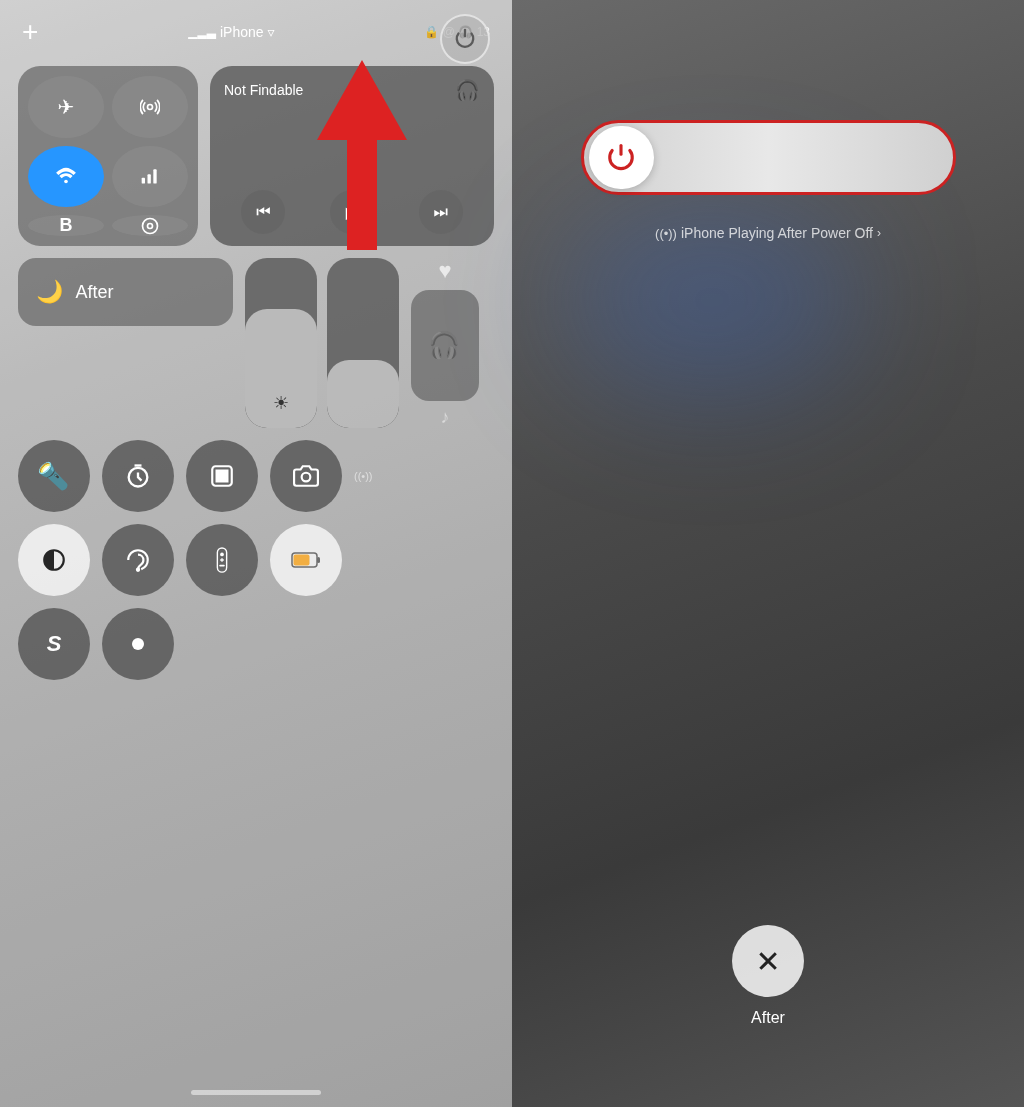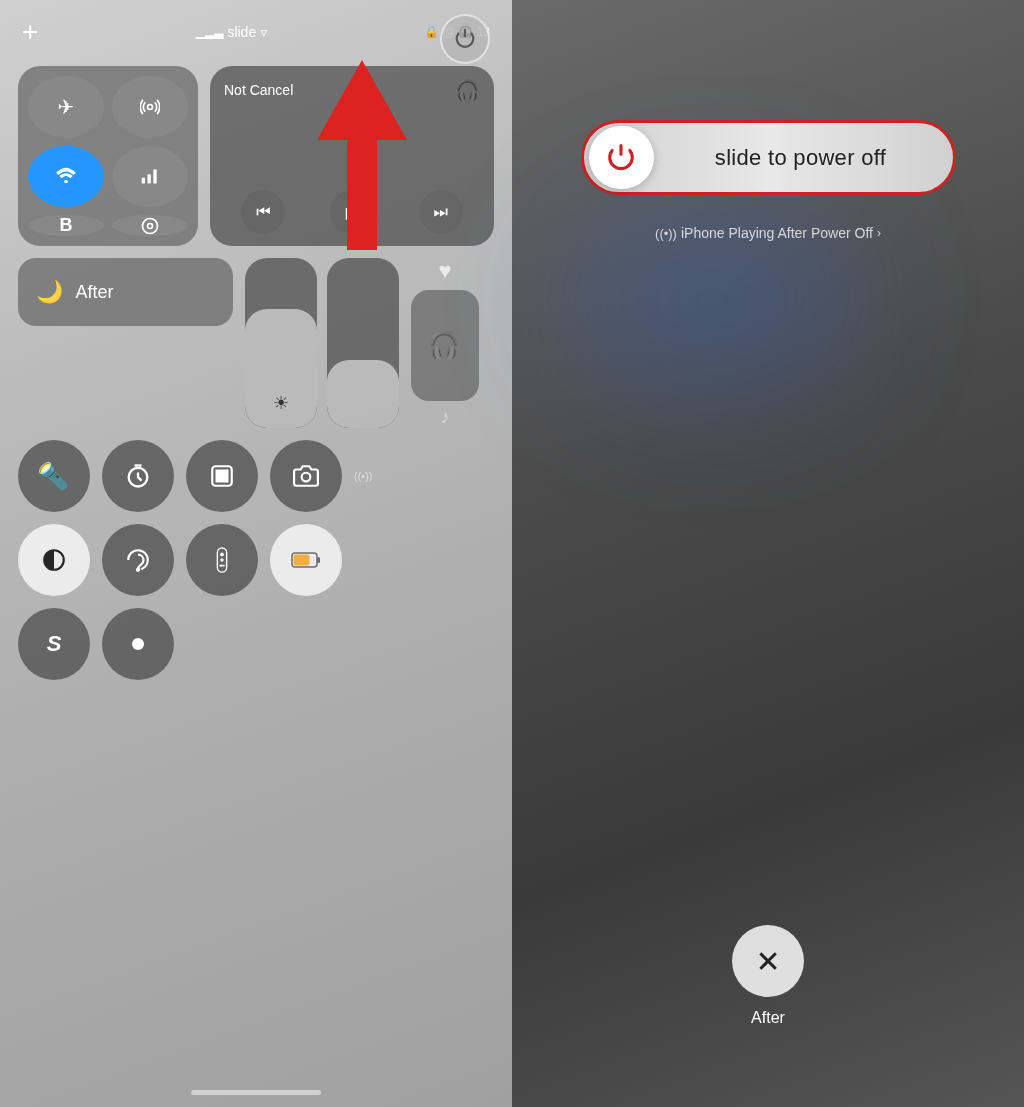--- a/index.html
+++ b/index.html
@@ -370,21 +370,21 @@
 
 <div class="left-panel">
 
   <div class="status-bar">
     <div class="status-left">
       <span class="add-btn">+</span>
     </div>
     <div class="signal-wifi">
 
       <span style="color:white;font-size:12px;">▁▂▃</span>
-      <span style="color:white;font-size:14px;font-weight:500;">slide</span>
+      <span style="color:white;font-size:14px;font-weight:500;">iPhone</span>
       <span style="color:white;font-size:14px;">▿</span>
     </div>
     <div class="status-right">
       <span style="font-size:12px;opacity:0.85;">🔒 @ 🎧 13</span>
     </div>
   </div>
 
   <div class="power-btn-circle">
     <svg viewBox="0 0 24 24" fill="none" stroke="rgba(80,80,80,0.9)" stroke-width="2.5" stroke-linecap="round">
       <path d="M12 2v7"></path>
@@ -436,21 +436,21 @@
         <div class="conn-btn focus2" style="font-size:14px;">
           <svg width="20" height="20" viewBox="0 0 24 24" fill="none" stroke="white" stroke-width="2">
               <circle cx="12" cy="12" r="9"></circle>
               <circle cx="12" cy="12" r="3"></circle>
             </svg>
         </div>
       </div>
 
       <div class="music-block">
         <div class="music-header">
-          <span style="color:white;font-size:14px;font-weight:500;">Not Cancel</span>
+          <span style="color:white;font-size:14px;font-weight:500;">Not Findable</span>
           <span style="font-size:20px;">🎧</span>
         </div>
         <div style="height:60px;display:flex;align-items:center;justify-content:center;">
           
         </div>
         <div class="music-controls">
           <div class="music-ctrl-btn">⏮</div>
           <div class="music-ctrl-btn">▶</div>
           <div class="music-ctrl-btn">⏭</div>
         </div>
@@ -557,21 +557,20 @@
 
 <div class="right-panel">
 
   <div class="power-slider-container">
     <div class="power-slider-thumb">
       <svg viewBox="0 0 24 24" fill="none" stroke="#cc2222" stroke-width="2.5" stroke-linecap="round">
         <path d="M12 2v7"></path>
         <path d="M19.07 5.93A9 9 0 1 1 4.93 5.93"></path>
       </svg>
     </div>
-    <span class="power-slider-label">slide to power off</span>
   </div>
 
   <div class="findable-text">
     <span style="font-size:13px;">((•))</span>
     <span>iPhone Playing After Power Off</span>
     <span class="chevron">›</span>
   </div>
 
   <div class="cancel-container">
     <div class="cancel-circle">✕</div>

